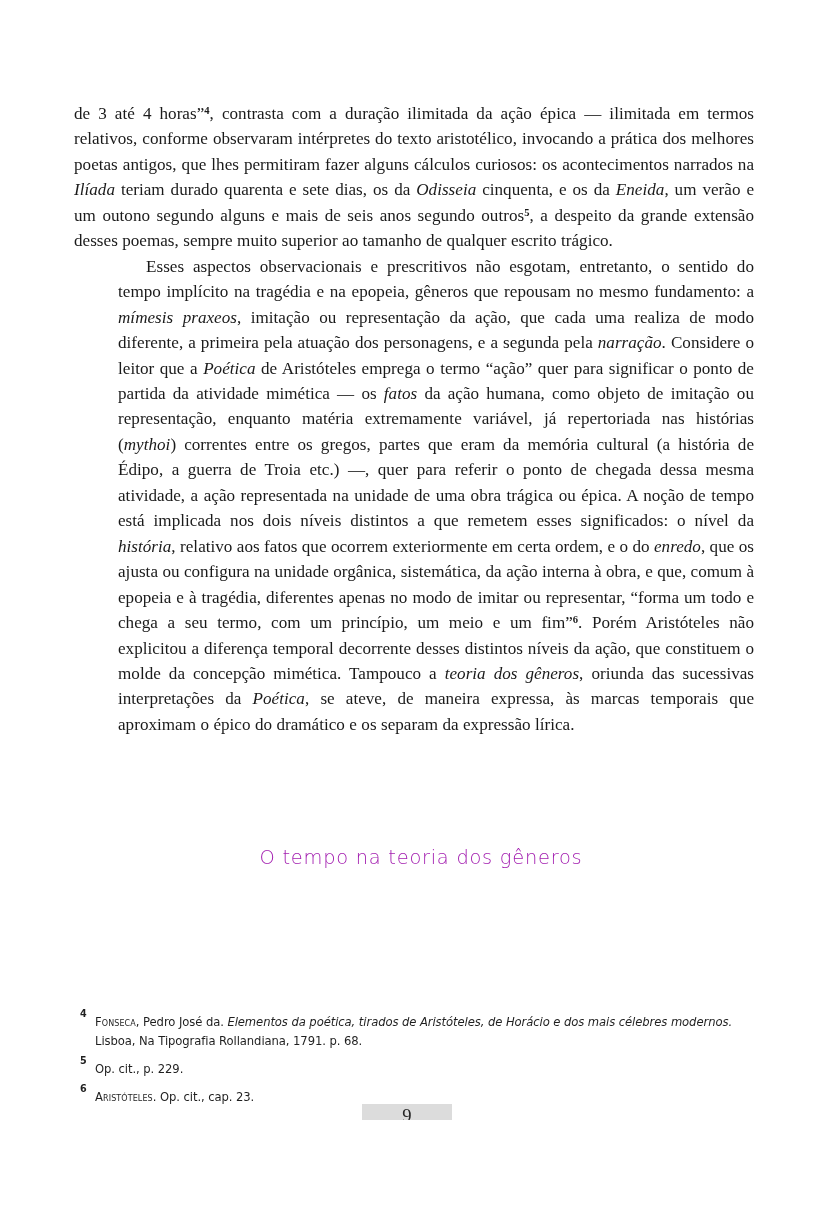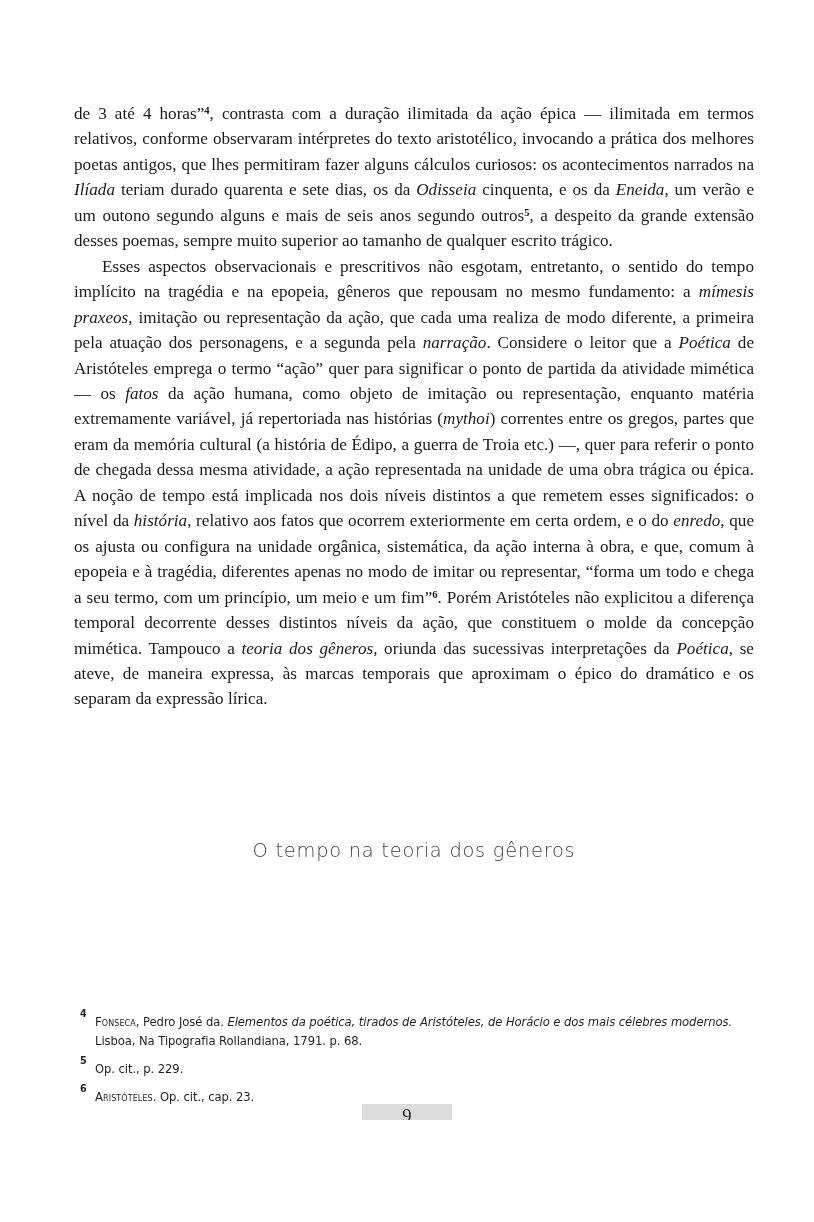--- a/index.html
+++ b/index.html
@@ -35,20 +35,21 @@
     line-height: 25.45px;
     text-align: justify;
     text-justify: inter-word;
     letter-spacing: 0.02px;
     word-spacing: 0.1px;
     hyphens: manual;
   }
 
   .body-par.indented {
     text-indent: 28px;
+    margin-left: 44px;
   }
 
   .body-par em,
   .fn-text em {
     font-style: italic;
   }
 
   sup.fn-ref {
     font-size: 0.62em;
     line-height: 0;
@@ -56,28 +57,28 @@
     font-weight: 700;
     letter-spacing: 0;
   }
 
   
   .section-heading {
     position: absolute;
     left: 74px;
     top: 838px;
     width: 680px;
-    margin: 0;
+    margin: 7px;
     text-align: center;
     font-family: "DejaVu Sans", "Liberation Sans", sans-serif;
     font-weight: 300;
     font-size: 19.4px;
     line-height: 26px;
     letter-spacing: 0.75px;
-    color: #404040;
+    color: #a21caf;
   }
 
   
   .content-after {
     position: absolute;
     left: 74px;
     top: 882px;
     width: 680px;
   }
 

